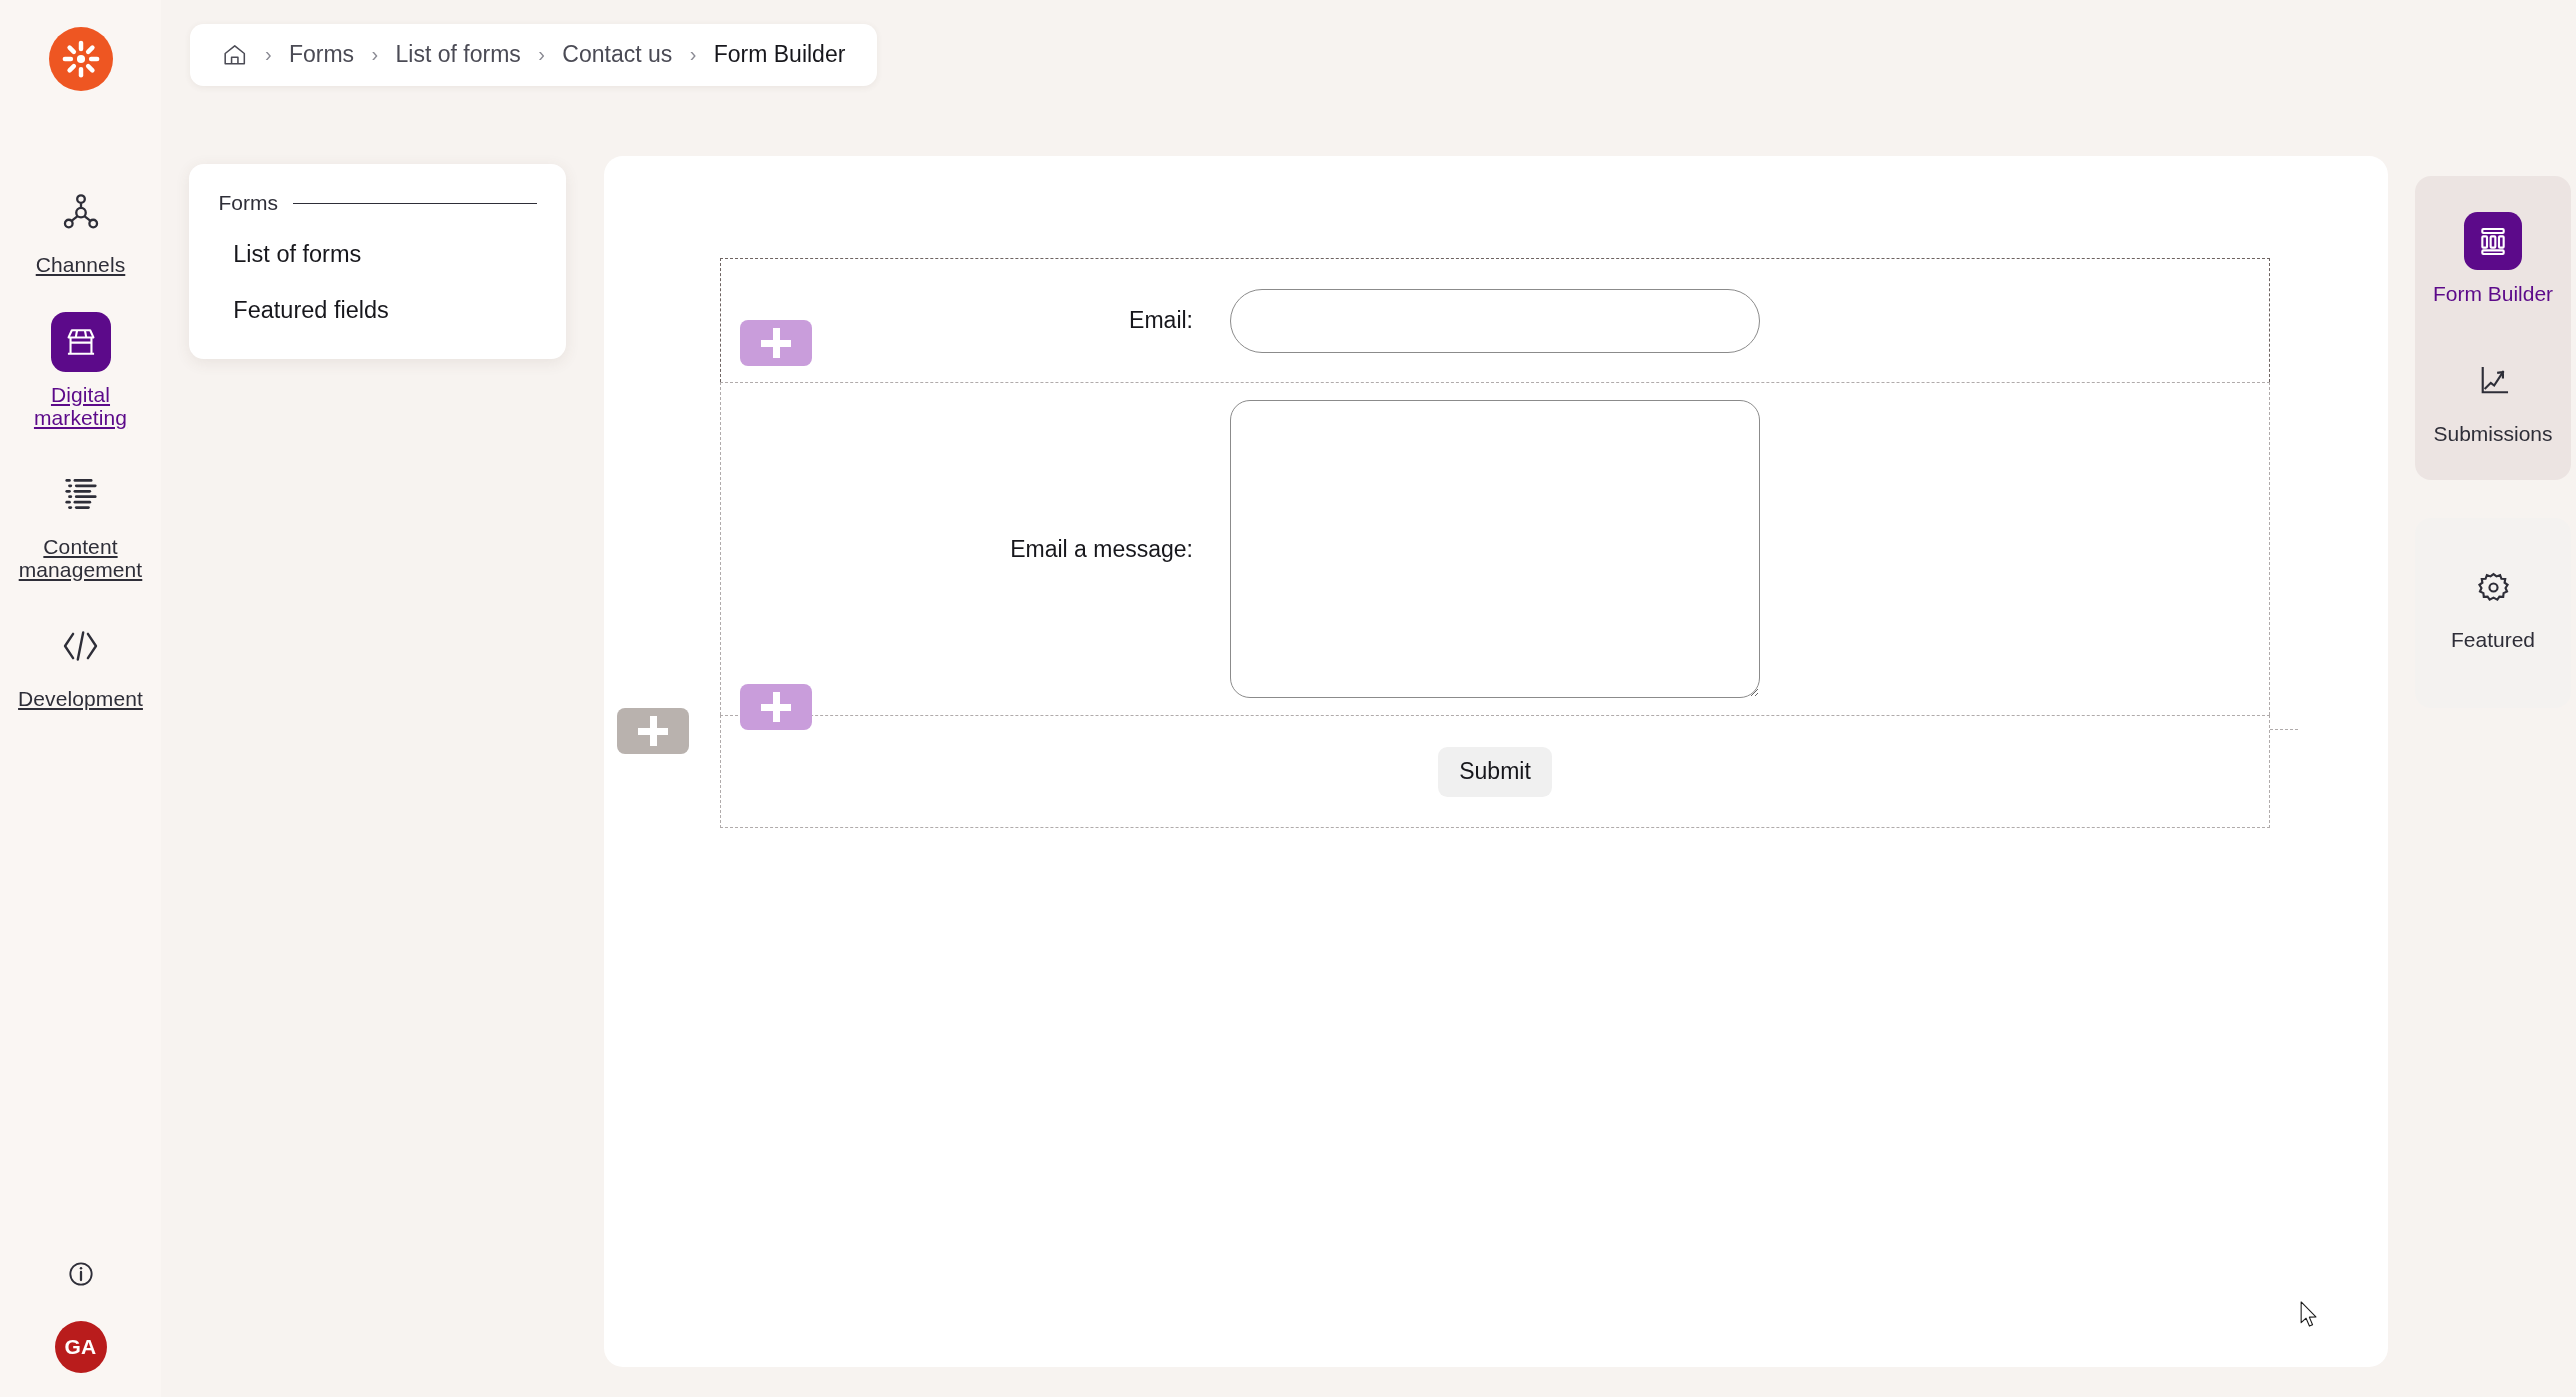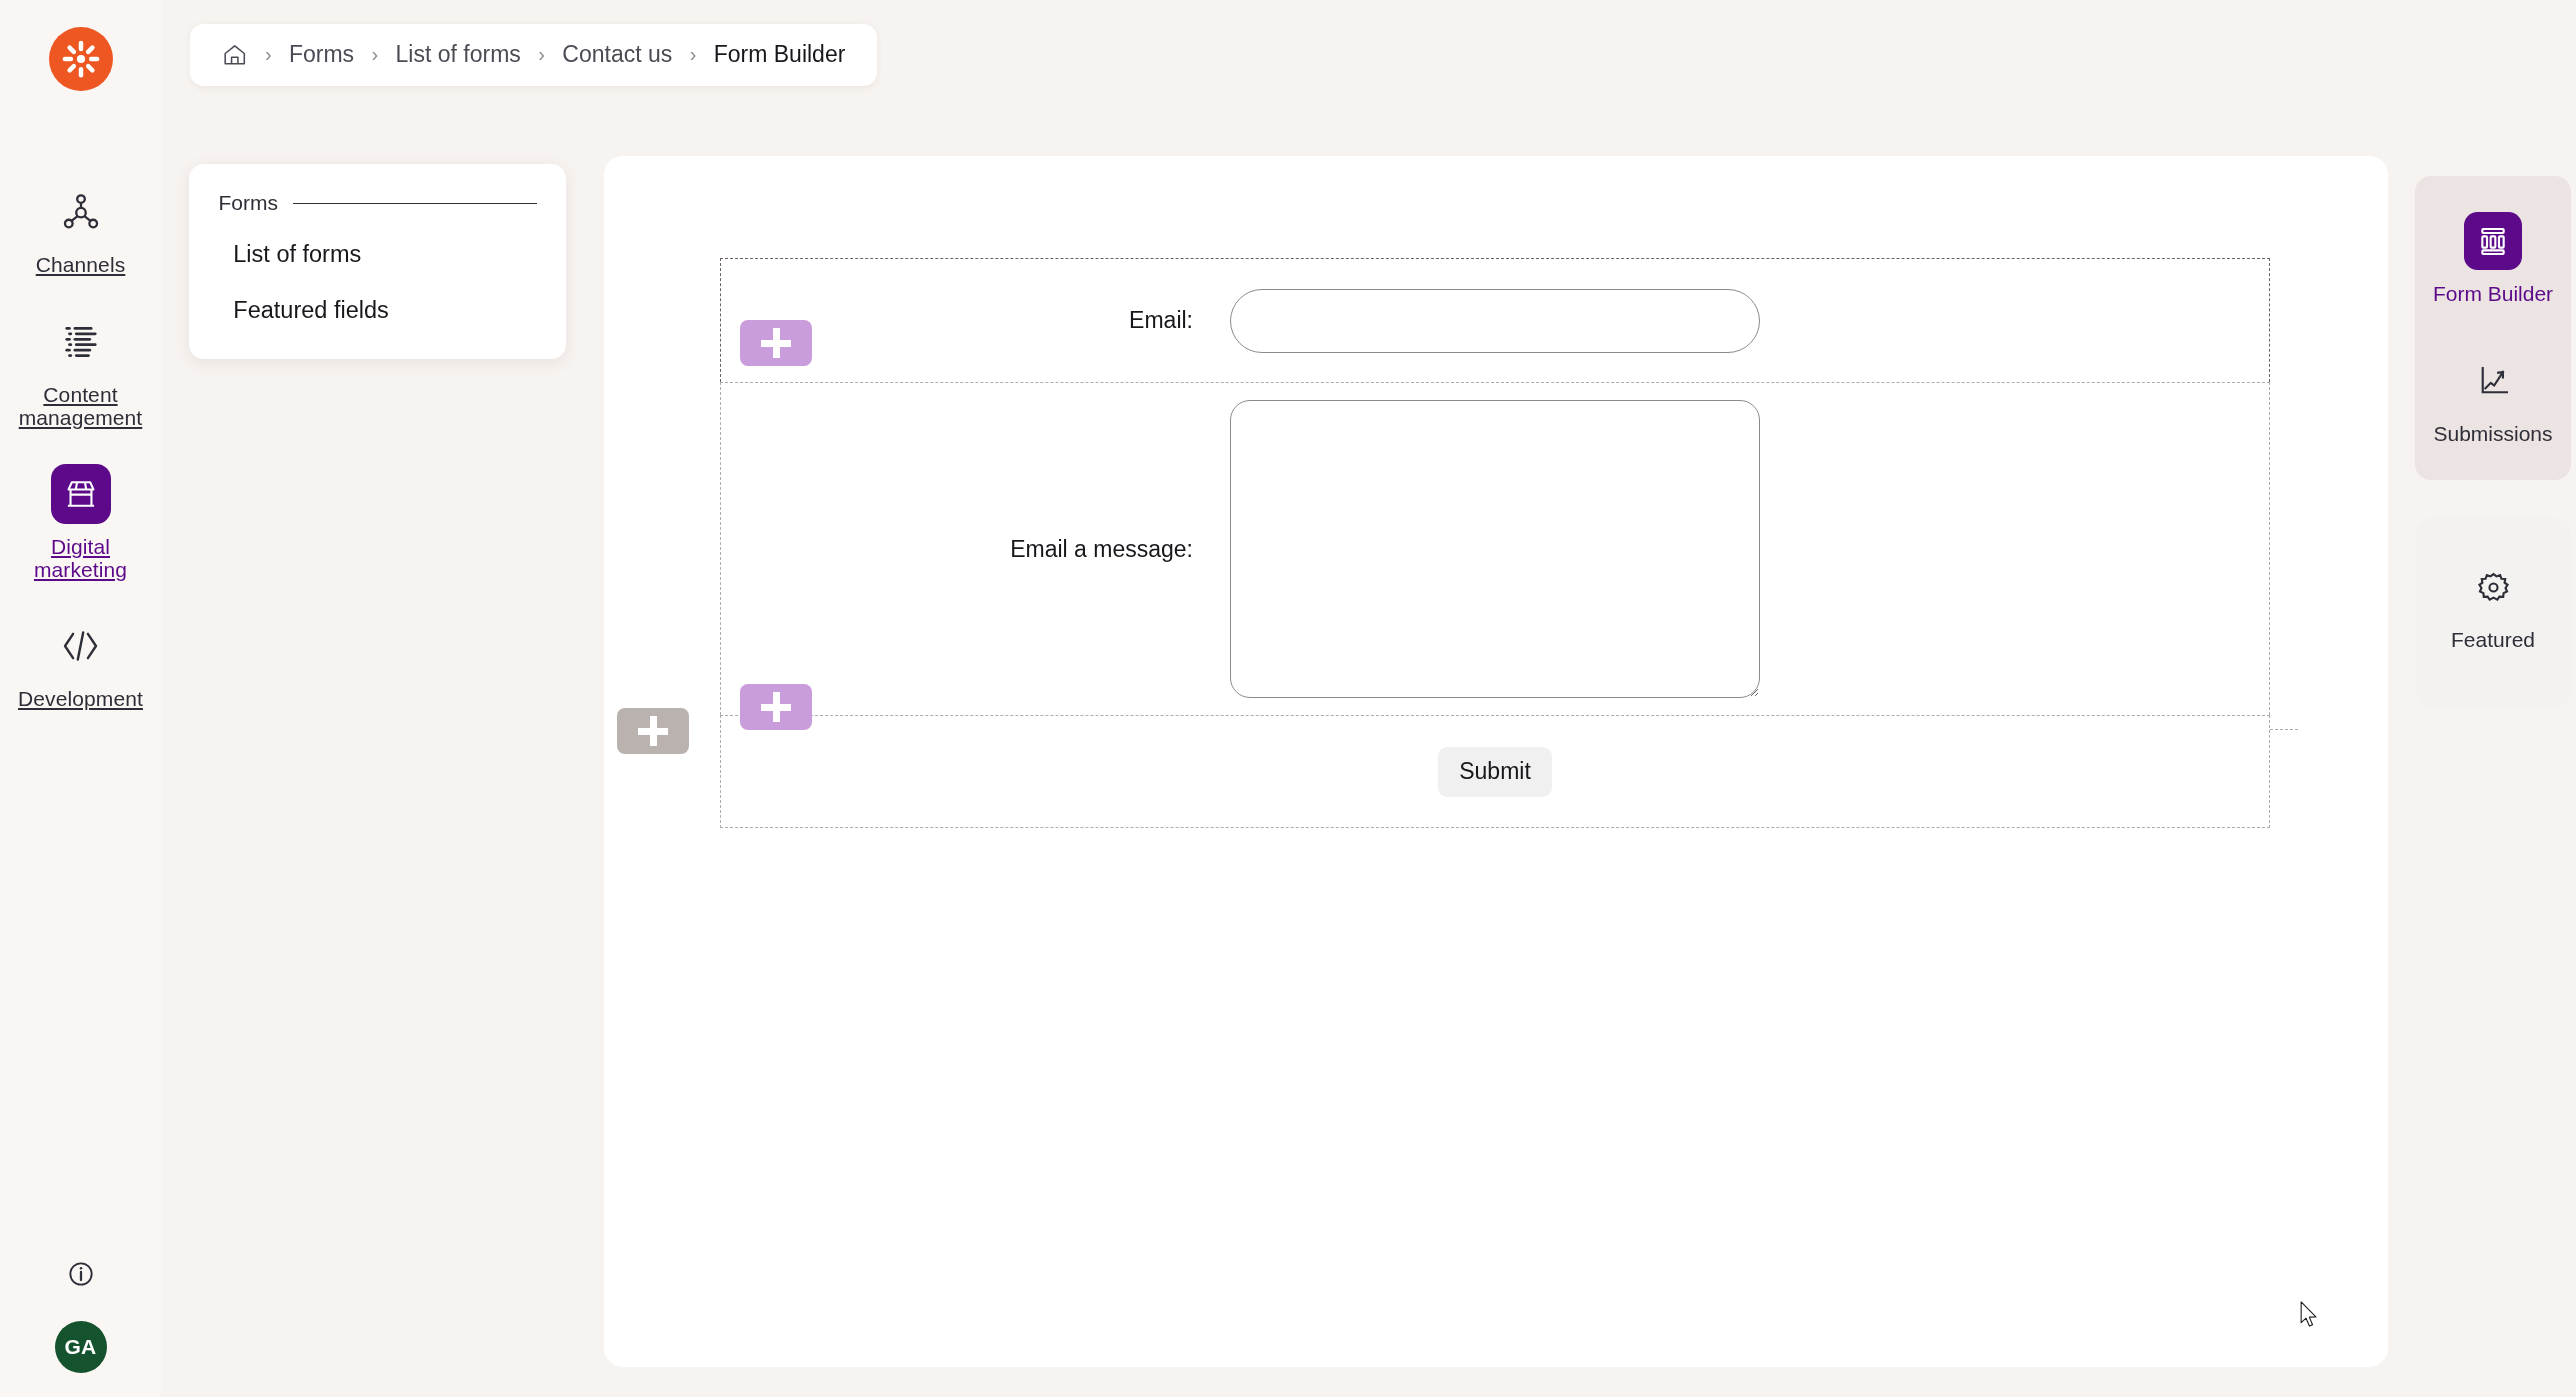--- a/index.html
+++ b/index.html
@@ -47,21 +47,21 @@
     text-decoration: underline;
   }
   .rail-item.active .rail-label { color: #5c0a8a; }
 
   .rail-bottom {
     position: absolute; left: 0; bottom: 24px; width: 161px;
     display: flex; flex-direction: column; align-items: center; gap: 29.5px;
   }
   .avatar {
     width: 52px; height: 52px; border-radius: 50%;
-    background: #14532d; color: #fff;
+    background: #b91c1c; color: #fff;
     display: flex; align-items: center; justify-content: center;
     font-size: 21px; font-weight: bold; letter-spacing: 0.3px;
     cursor: pointer;
   }
 
   
   .crumb-bar {
     position: absolute; left: 190px; top: 23.5px;
     height: 62px;
     background: #ffffff;
@@ -241,20 +241,35 @@
         <span class="rail-ico">
           <svg width="38" height="38" viewBox="0 0 56 56" fill="none" stroke="#2e2e38" stroke-width="3.4">
             <circle cx="28" cy="29" r="7"></circle>
             <circle cx="28" cy="9" r="5.6"></circle>
             <circle cx="10" cy="45" r="5.6"></circle>
             <circle cx="46" cy="45" r="5.6"></circle>
             <path d="M28 15 L28 22 M23 34 L14 41 M33 34 L42 41"></path>
           </svg>
         </span>
         <span class="rail-label">Channels</span>
+      </div>
+
+      <div class="rail-item active">
+        <span class="rail-ico">
+          <svg width="34" height="34" viewBox="0 0 52 52" fill="none" stroke="#ffffff" stroke-width="3.2" stroke-linejoin="round">
+            <path d="M7 19 L12 8 L40 8 L45 19 Z"></path>
+            <path d="M20 8 L18 19 M32 8 L34 19"></path>
+            <path d="M10 19 L10 44 M42 19 L42 44"></path>
+            <path d="M10 27 L42 27 M6 44 L46 44"></path>
+          </svg>
+        </span>
+        <span class="rail-label">
+          <span>Digital</span><br>
+          <span>marketing</span>
+        </span>
       </div>
 
       <div class="rail-item">
         <span class="rail-ico">
           <svg width="38" height="38" viewBox="0 0 56 56" fill="#2e2e38">
             <rect x="5" y="6" width="8" height="4" rx="2"></rect>
               <rect x="17" y="6" width="28" height="4" rx="2"></rect>
             <rect x="9" y="14" width="6" height="4" rx="2"></rect>
               <rect x="19" y="14" width="32" height="4" rx="2"></rect>
             <rect x="5" y="22" width="8" height="4" rx="2"></rect>
@@ -266,35 +281,20 @@
             <rect x="9" y="46" width="6" height="4" rx="2"></rect>
               <rect x="19" y="46" width="22" height="4" rx="2"></rect>
           </svg>
         </span>
         <span class="rail-label">
           <span>Content</span><br>
           <span>management</span>
         </span>
       </div>
 
-      <div class="rail-item active">
-        <span class="rail-ico">
-          <svg width="34" height="34" viewBox="0 0 52 52" fill="none" stroke="#ffffff" stroke-width="3.2" stroke-linejoin="round">
-            <path d="M7 19 L12 8 L40 8 L45 19 Z"></path>
-            <path d="M20 8 L18 19 M32 8 L34 19"></path>
-            <path d="M10 19 L10 44 M42 19 L42 44"></path>
-            <path d="M10 27 L42 27 M6 44 L46 44"></path>
-          </svg>
-        </span>
-        <span class="rail-label">
-          <span>Digital</span><br>
-          <span>marketing</span>
-        </span>
-      </div>
-
       <div class="rail-item">
         <span class="rail-ico">
           <svg width="39" height="34" viewBox="0 0 58 50" fill="none" stroke="#2e2e38" stroke-width="3.6" stroke-linecap="round" stroke-linejoin="round">
             <path d="M18 7 L6 25 L18 43"></path>
             <path d="M40 7 L52 25 L40 43"></path>
             <path d="M33 5 L25 45"></path>
           </svg>
         </span>
         <span class="rail-label">Development</span>
       </div>

